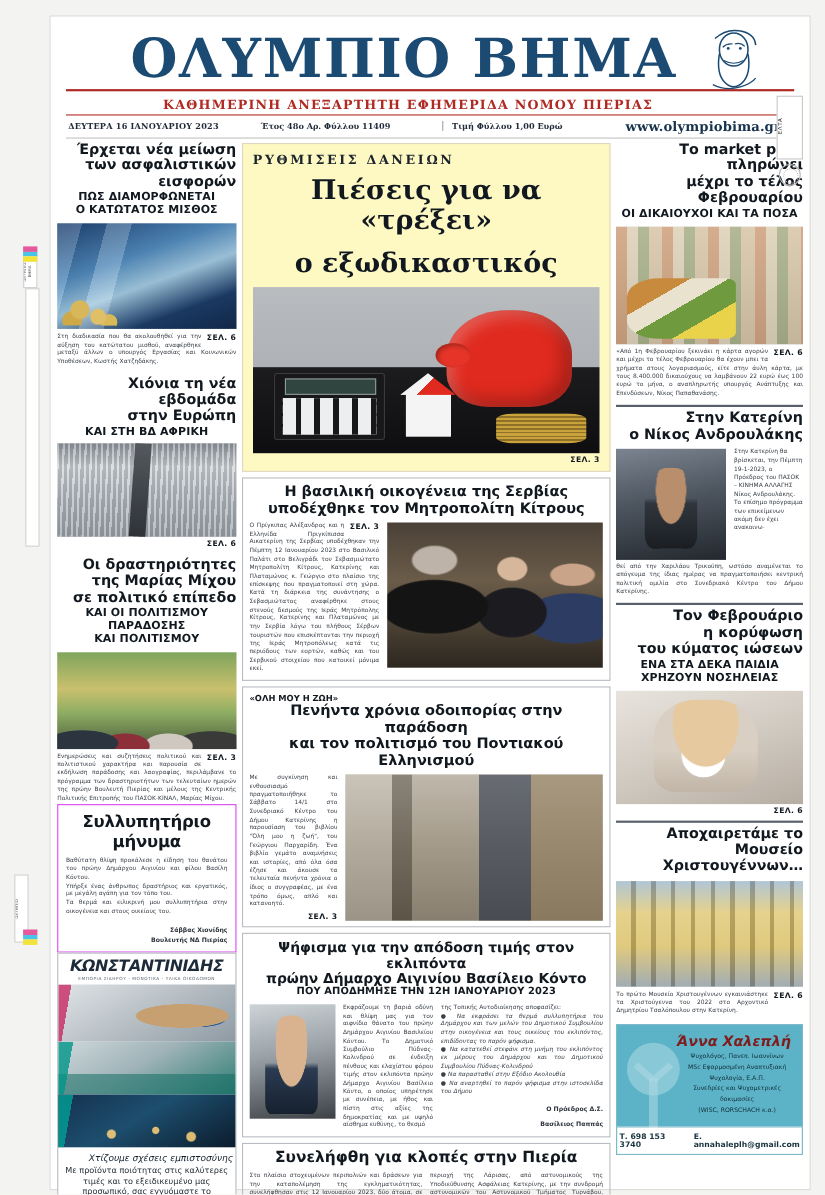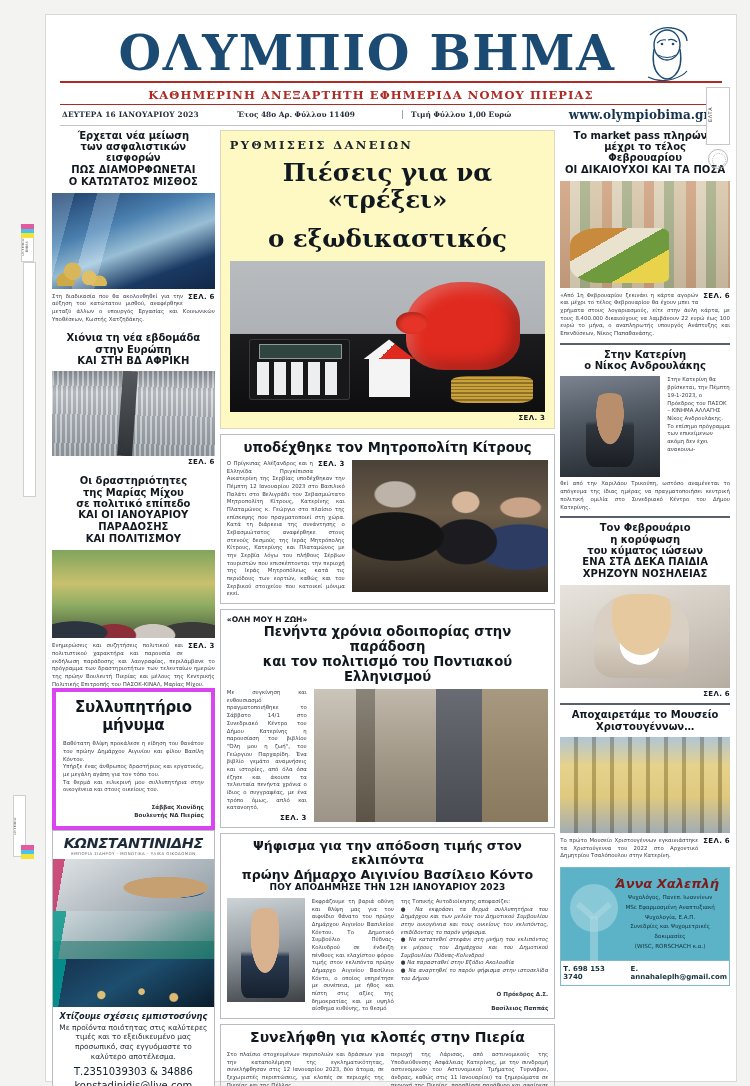--- a/index.html
+++ b/index.html
@@ -119,21 +119,21 @@
 
   .hr-thick { height: 2px; background: #58606a; margin: 5px 0 4px 0; }
 
   
   .hl {
     text-align: center;
     color: #11181f;
     font-weight: bold;
     line-height: 1.14;
   }
-  .hl-l1 { font-size: 10px; }
+  .hl-l1 { font-size: 13px; text-align: right; }
   .hl-sub {
     text-align: center; font-size: 10px; font-weight: bold;
     color: #11181f; line-height: 1.2; letter-spacing: .1px;
   }
   .body-txt {
     font-size: 5.4px; line-height: 1.42; color: #3a4048;
     text-align: justify; letter-spacing: .02px;
   }
   .sel {
     font-size: 7px; font-weight: bold; color: #11181f;
@@ -331,42 +331,42 @@
   }
   .lead-hl {
     font-family: "DejaVu Serif","Liberation Serif",serif;
     font-weight: bold; font-size: 24.5px; line-height: 1.12;
     color: #111820; text-align: center; margin-top: 7px;
   }
   .art-box { border: 1px solid #b9bcc0; padding: 5px 6px 5px 6px; margin-top: 5px; }
   .row { display: flex; gap: 7px; }
 
   
-  .cond-box { border: 4px solid #d946ef; padding: 6px 7px; }
+  .cond-box { border: 1px solid #d946ef; padding: 6px 7px; }
   .cond-title {
     font-size: 15px; font-weight: bold; text-align: center;
     color: #11181f; letter-spacing: -.2px;
   }
   .sig { text-align: right; font-size: 5.6px; font-weight: bold; color: #2d343c; line-height:1.5; }
 
   
   .ad-kon { border: 1px solid #b7bcc1; background: #fff; }
   .ad-kon-name {
     font-family: "DejaVu Sans","Liberation Sans",sans-serif;
     font-style: italic; font-weight: bold; font-size: 14.5px;
     color: #1c2a3a; text-align: center; letter-spacing: -.4px;
     padding-top: 4px;
   }
   .ad-kon-sub {
     font-size: 3.9px; text-align: center; color: #5b6670;
     letter-spacing: .5px; padding-bottom: 3px;
   }
   .ad-kon-slogan {
-    font-style: italic; font-weight: bold; font-size: 8.2px;
-    text-align: center; color: #13202c; padding: 4px 2px 2px 2px;
+    font-style: italic; font-weight: normal; font-size: 8.2px;
+    text-align: right; color: #13202c; padding: 4px 2px 2px 2px;
   }
   .ad-kon-body {
     font-size: 7.4px; text-align: center; color: #1d2730; line-height: 1.3;
     padding: 0 4px;
   }
   .ad-kon-tel {
     font-size: 10px; text-align: center; color: #12202c; padding-top: 4px; line-height:1.35;
   }
   .ad-anna {
     border: 1px solid #7fb9c9; background: #5cb3c8; position: relative; overflow: hidden;
@@ -458,21 +458,21 @@
           <div class="ph ph-snow" style="height:85px;margin-top:4px"></div>
           <div class="sel" style="margin-top:2px">ΣΕΛ. 6</div>
         </div>
 
         <div class="hr-thick"></div>
 
         <div>
           <div class="hl hl-l1">Οι δραστηριότητες</div>
           <div class="hl hl-l1">της Μαρίας Μίχου</div>
           <div class="hl hl-l1">σε πολιτικό επίπεδο</div>
-          <div class="hl-sub">ΚΑΙ ΟΙ ΙΑΝΟΥΑΡΙΟΥ ΠΑΡΑΔΟΣΗΣ</div>
+          <div class="hl-sub">ΚΑΙ ΟΙ ΠΟΛΙΤΙΣΜΟΥ ΠΑΡΑΔΟΣΗΣ</div>
           <div class="hl-sub">ΚΑΙ ΠΟΛΙΤΙΣΜΟΥ</div>
           <div class="ph ph-group" style="height:88px;margin-top:5px"></div>
           <div class="body-txt" style="margin-top:4px">
             <span class="sel sel-inline">ΣΕΛ. 3</span>
             <span>Ενημερώσεις και συζητήσεις πολιτικού και πολιτιστικού χαρακτήρα και παρουσία σε εκδήλωση παράδοσης και λαογραφίας, περιλάμβανε το πρόγραμμα των δραστηριοτήτων των τελευταίων ημερών της πρώην Βουλευτή Πιερίας και μέλους της Κεντρικής Πολιτικής Επιτροπής του ΠΑΣΟΚ-ΚΙΝΑΛ, Μαρίας Μίχου.</span>
           </div>
         </div>
 
         <div style="height:5px"></div>
 
@@ -509,20 +509,21 @@
           <div class="ph ph-lead" style="height:151px;margin-top:8px">
             <div class="pig"></div>
             <div class="calc"></div>
             <div class="house"></div>
             <div class="coins"></div>
           </div>
           <div class="sel" style="margin-top:2px">ΣΕΛ. 3</div>
         </div>
 
         <div class="art-box">
+          <div class="hl" style="font-size:13.2px">Η βασιλική οικογένεια της Σερβίας</div>
           <div class="hl" style="font-size:13.2px">υποδέχθηκε τον Μητροπολίτη Κίτρους</div>
           <div class="row" style="margin-top:5px">
             <div style="width:118px">
               <div class="body-txt">
                 <span class="sel sel-inline">ΣΕΛ. 3</span>
                 <span>Ο Πρίγκιπας Αλέξανδρος και η Ελληνίδα Πριγκίπισσα Αικατερίνη της Σερβίας υποδέχθηκαν την Πέμπτη 12 Ιανουαρίου 2023 στο Βασιλικό Παλάτι στο Βελιγράδι τον Σεβασμιώτατο Μητροπολίτη Κίτρους, Κατερίνης και Πλαταμώνος κ. Γεώργιο στο πλαίσιο της επίσκεψης που πραγματοποιεί στη χώρα. Κατά τη διάρκεια της συνάντησης ο Σεβασμιώτατος αναφέρθηκε στους στενούς δεσμούς της Ιεράς Μητρόπολης Κίτρους, Κατερίνης και Πλαταμώνος με την Σερβία λόγω του πλήθους Σέρβων τουριστών που επισκέπτονται την περιοχή της Ιεράς Μητροπόλεως κατά τις περιόδους των εορτών, καθώς και του Σερβικού στοιχείου που κατοικεί μόνιμα εκεί.</span>
               </div>
             </div>
             <div class="ph ph-royal" style="flex:1;height:132px"></div>
           </div>

